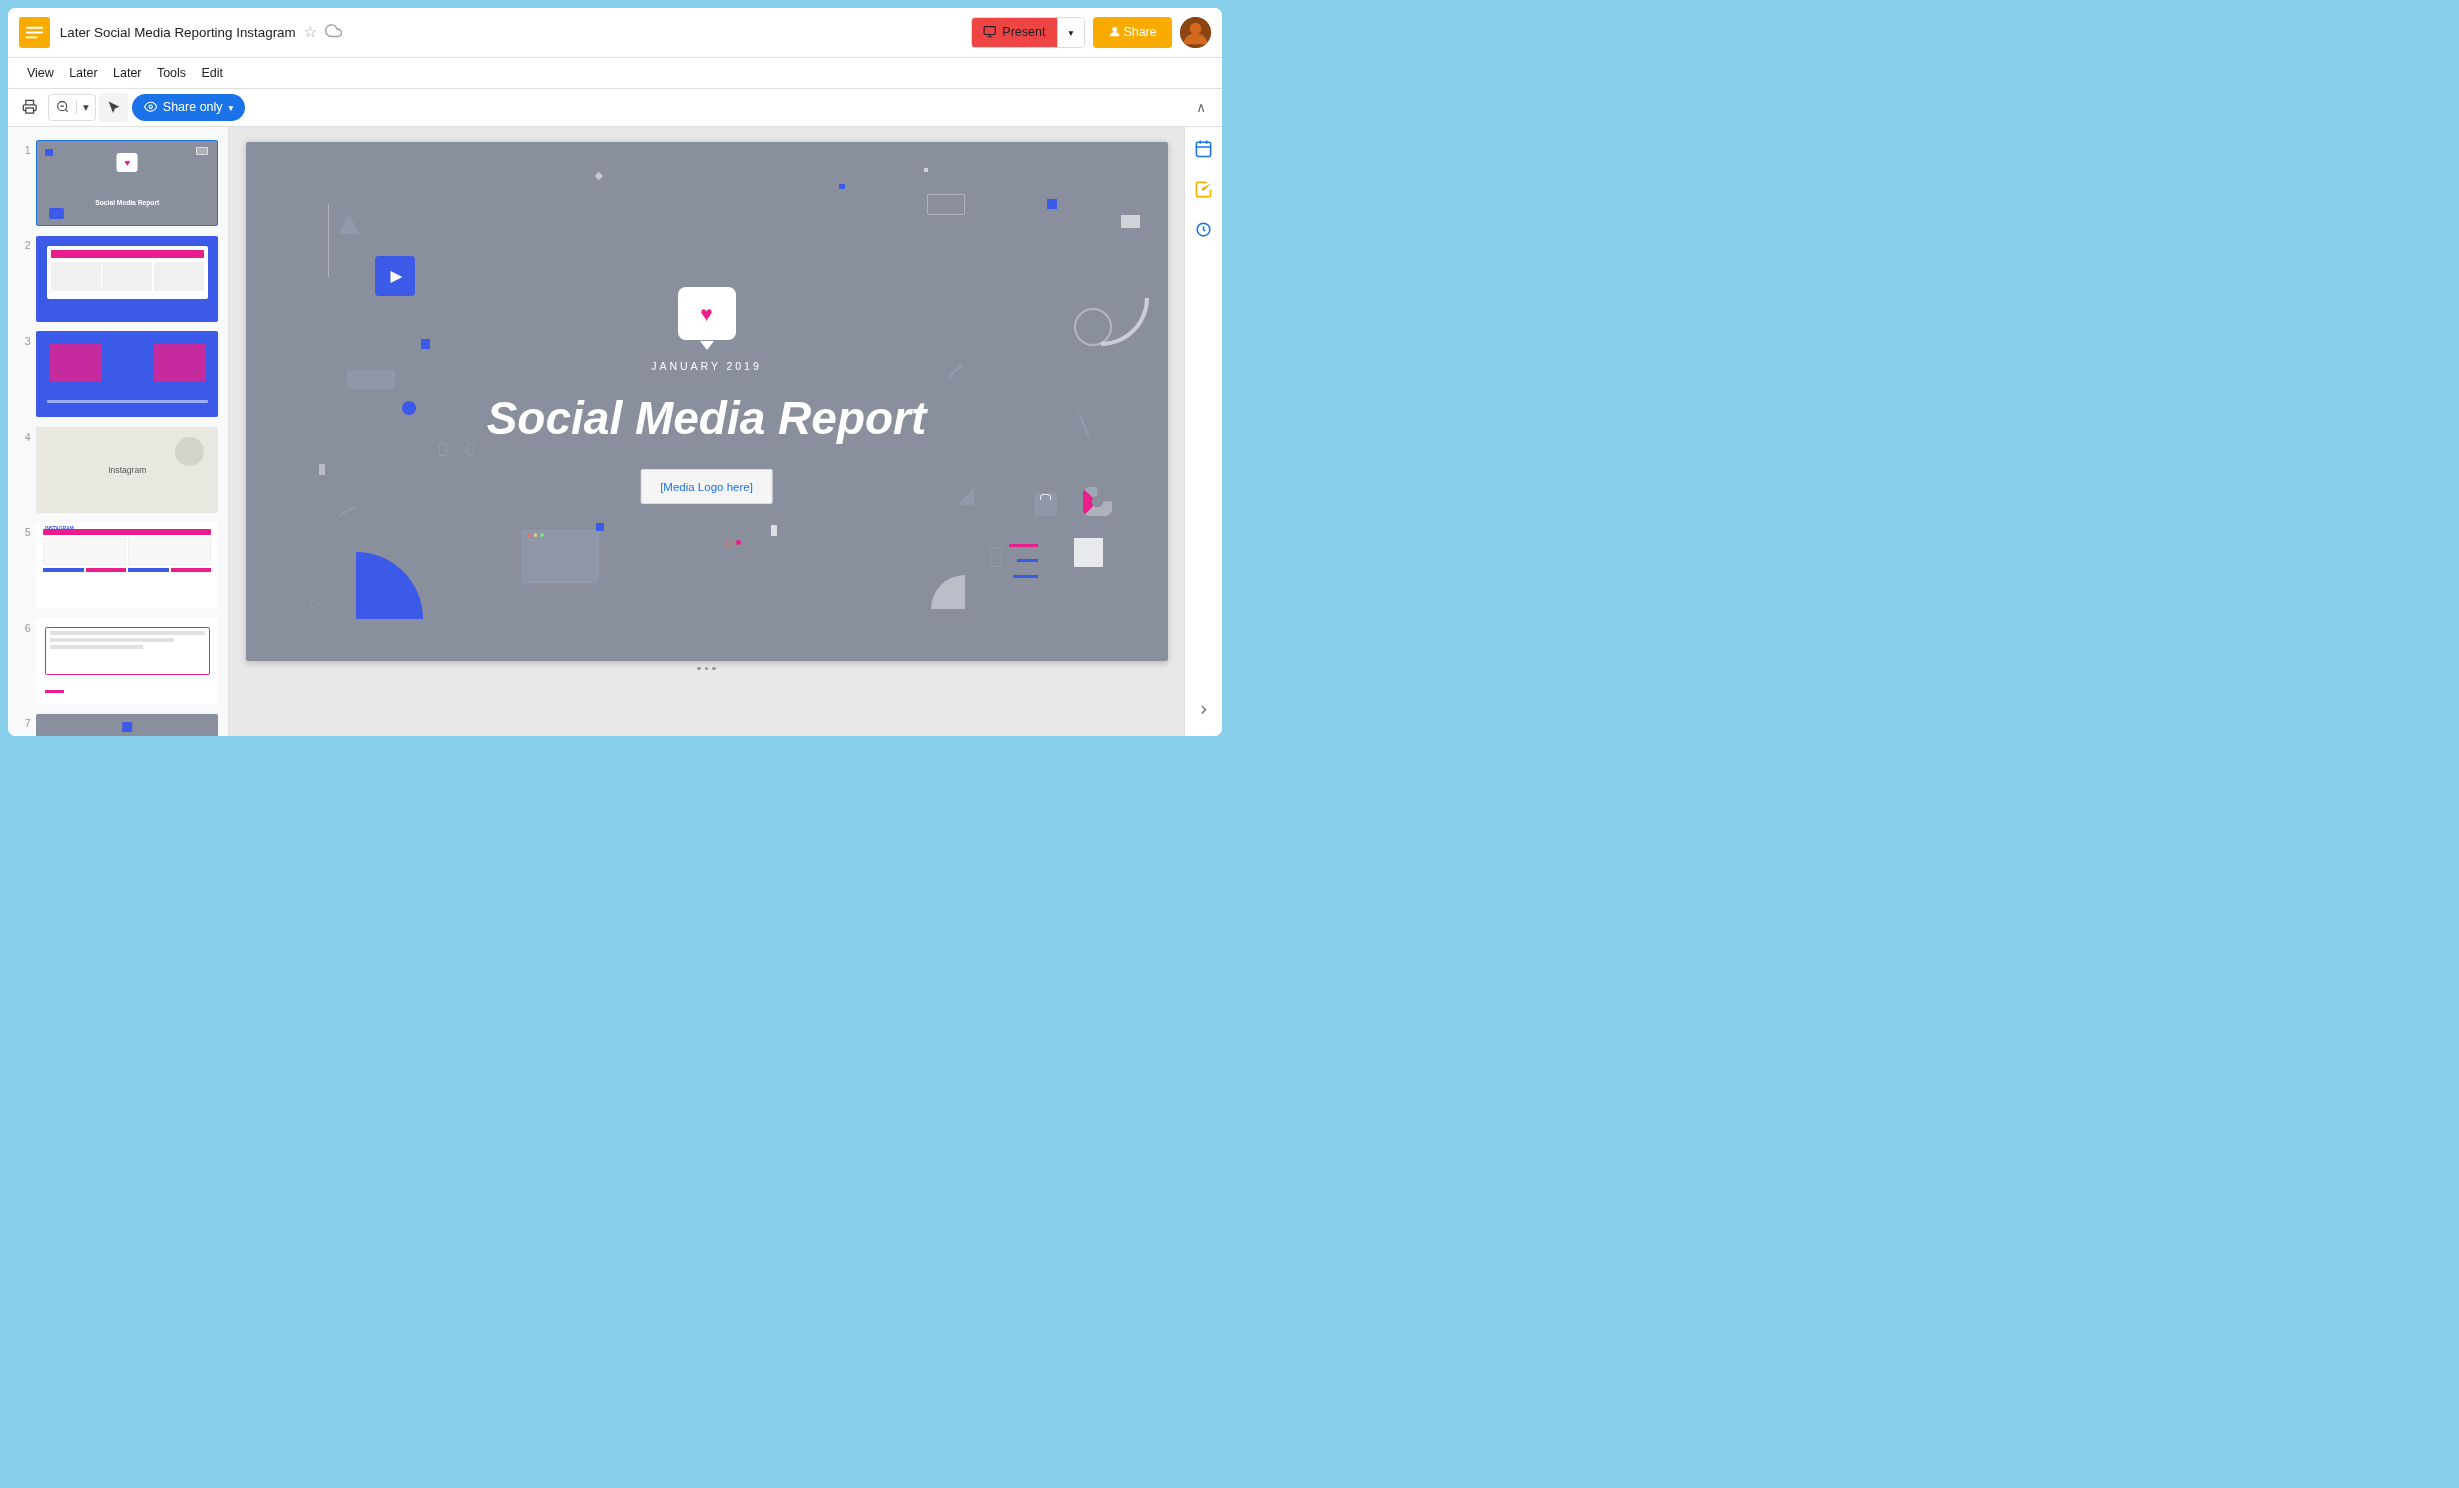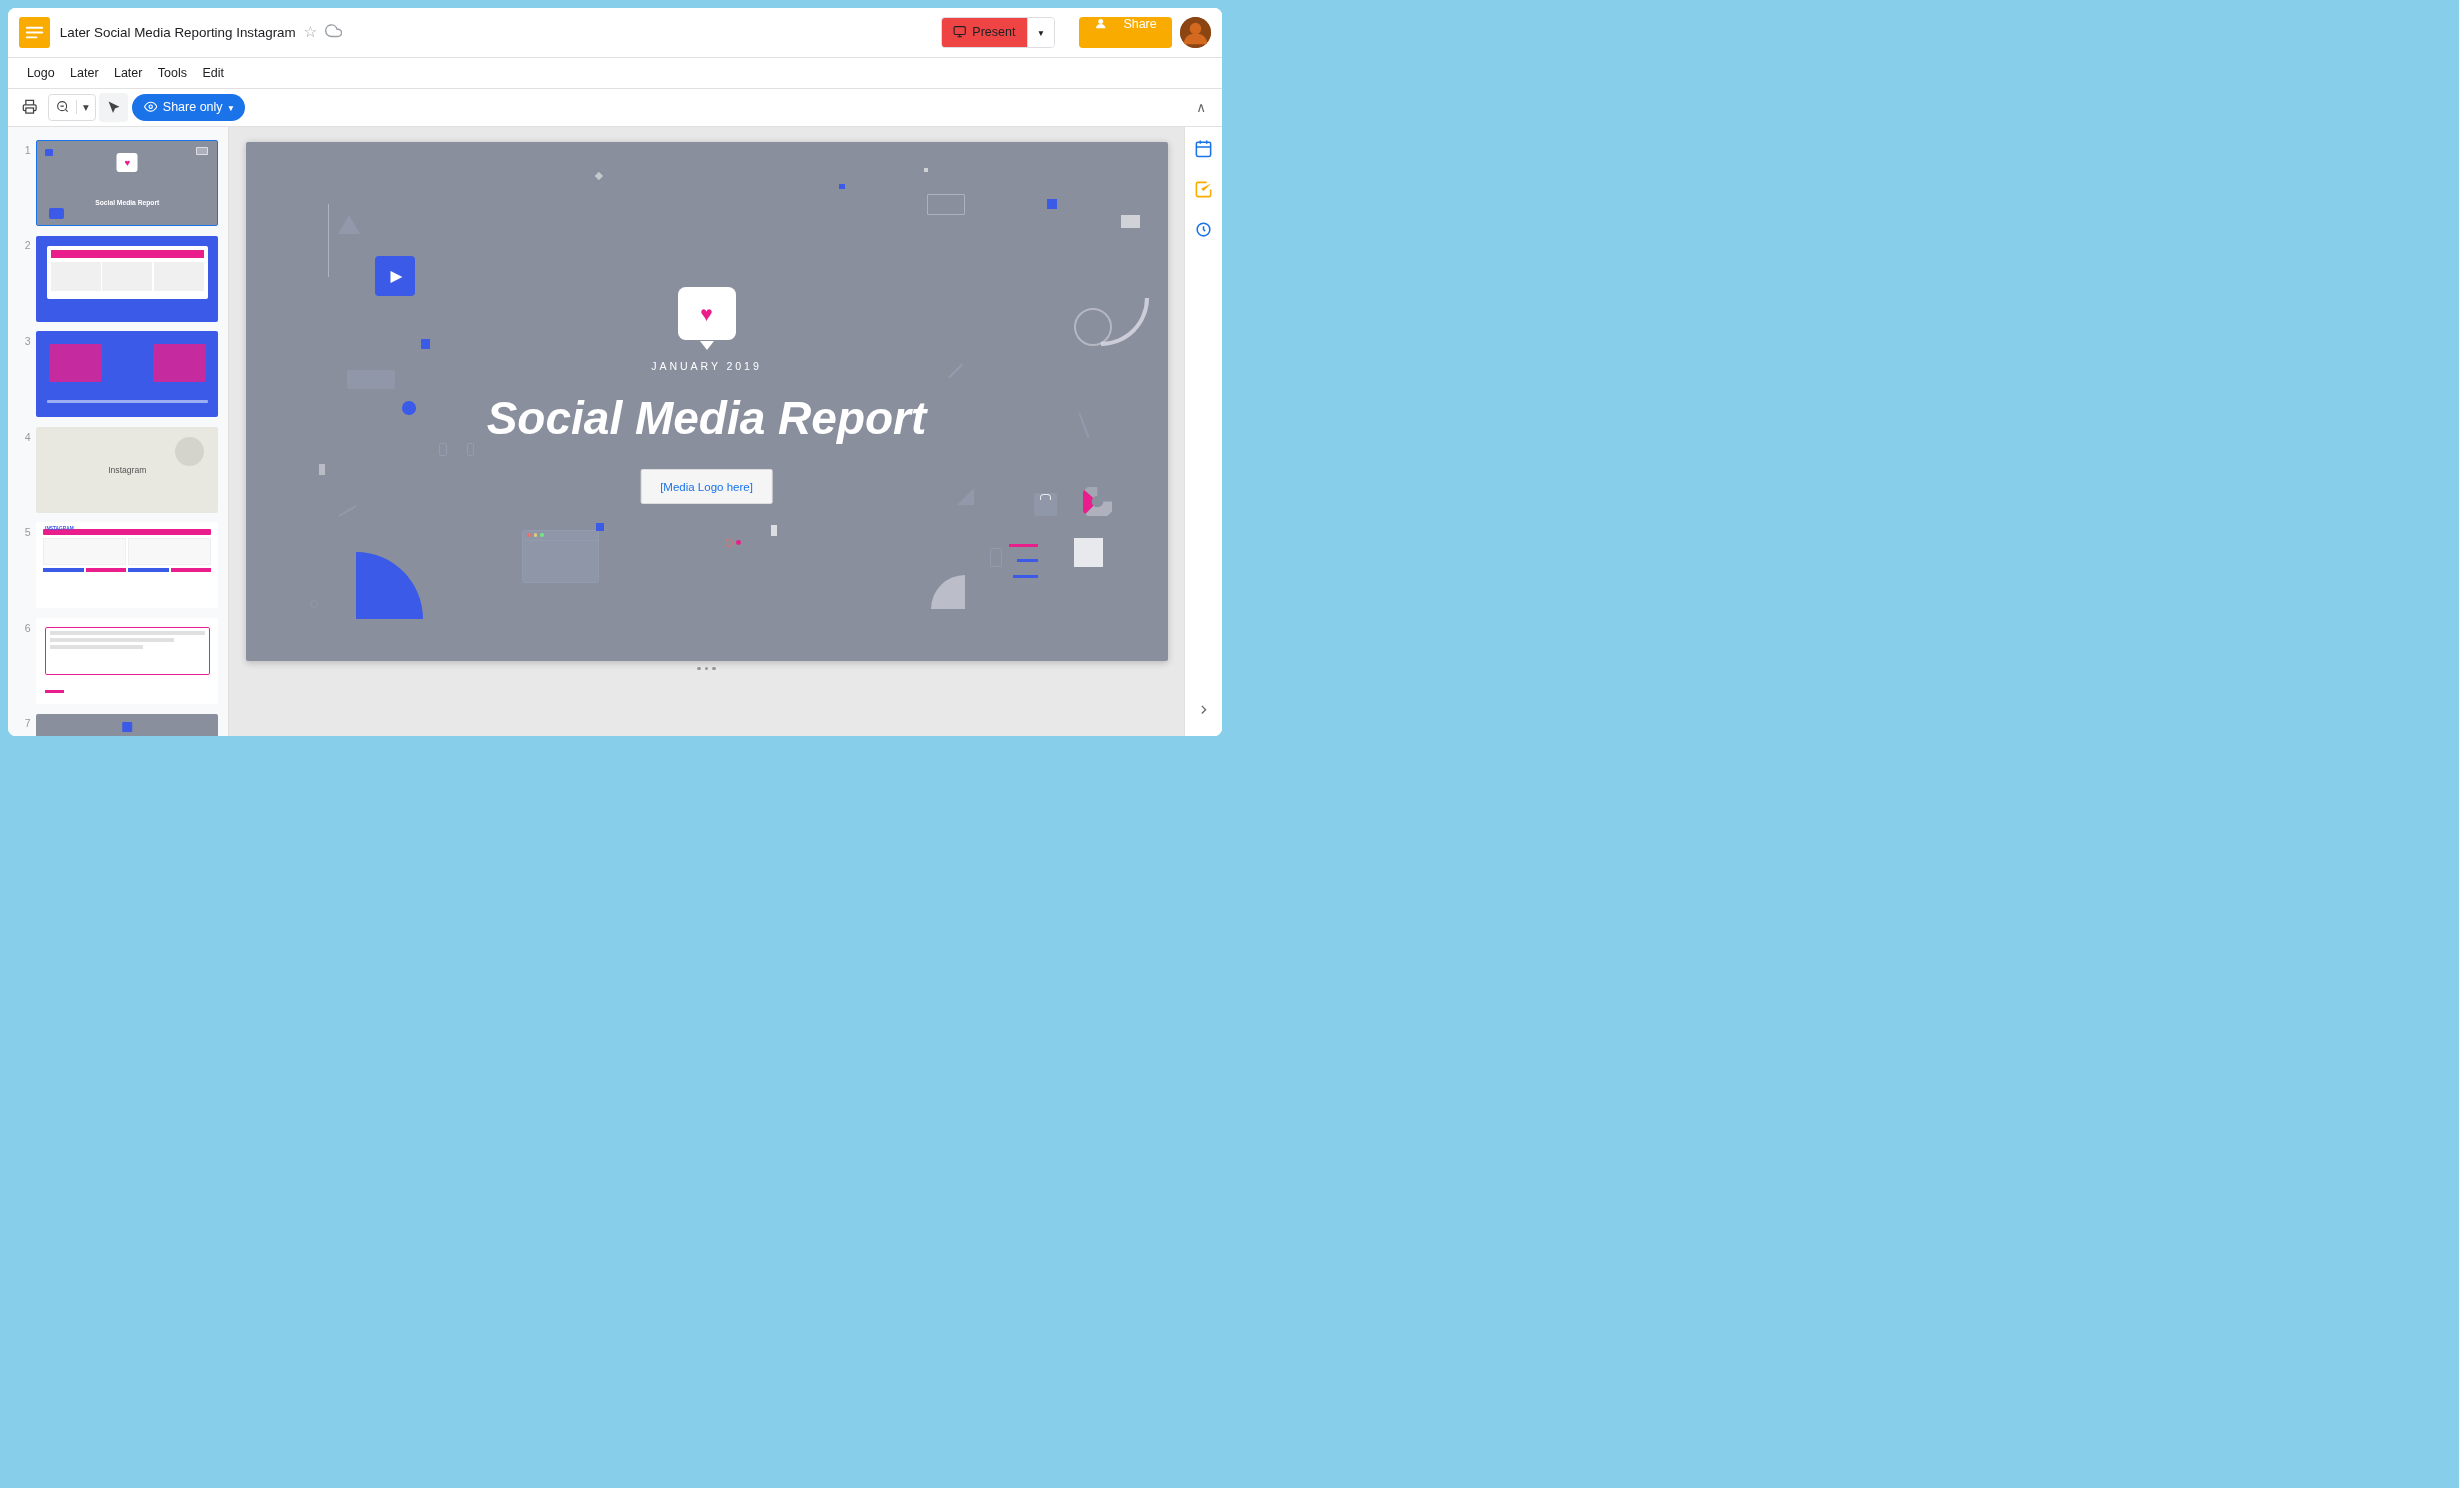--- a/index.html
+++ b/index.html
@@ -100,23 +100,22 @@
       background: #F9AB00;
       color: #fff;
       border: none;
       border-radius: 3.8px;
       padding: 0 15.4px;
       height: 31px;
       font-size: 12.5px;
       font-weight: 500;
       cursor: pointer;
       display: flex;
-      align-items: flex-start;
-      gap: 16px;
-      margin-left: 16px;
+      align-items: center;
+      gap: 2px;
     }
     .avatar {
       width: 31px;
       height: 31px;
       border-radius: 50%;
       background: #8B4513;
       overflow: hidden;
       cursor: pointer;
     }
     
@@ -451,21 +450,21 @@
           <svg width="31" height="31" viewBox="0 0 32 32">
             <rect width="32" height="32" rx="16" fill="#8B4513"></rect>
             <circle cx="16" cy="12" r="6" fill="#D2691E"></circle>
             <path d="M4 28c0-7 5-11 12-11s12 4 12 11" fill="#D2691E"></path>
           </svg>
         </div>
       </div>
     </div>
 
     <div class="menu-bar">
-      <span class="menu-item">Logo</span>
+      <span class="menu-item">View</span>
       <span class="menu-item">Later</span>
       <span class="menu-item">Later</span>
       <span class="menu-item">Tools</span>
       <span class="menu-item">Edit</span>
     </div>
 
     <div class="toolbar">
       <button class="tool-btn">
         <svg width="15.4" height="15.4" viewBox="0 0 24 24" fill="none" stroke="#444" stroke-width="2">
           <polyline points="6 9 6 2 18 2 18 9"></polyline>

